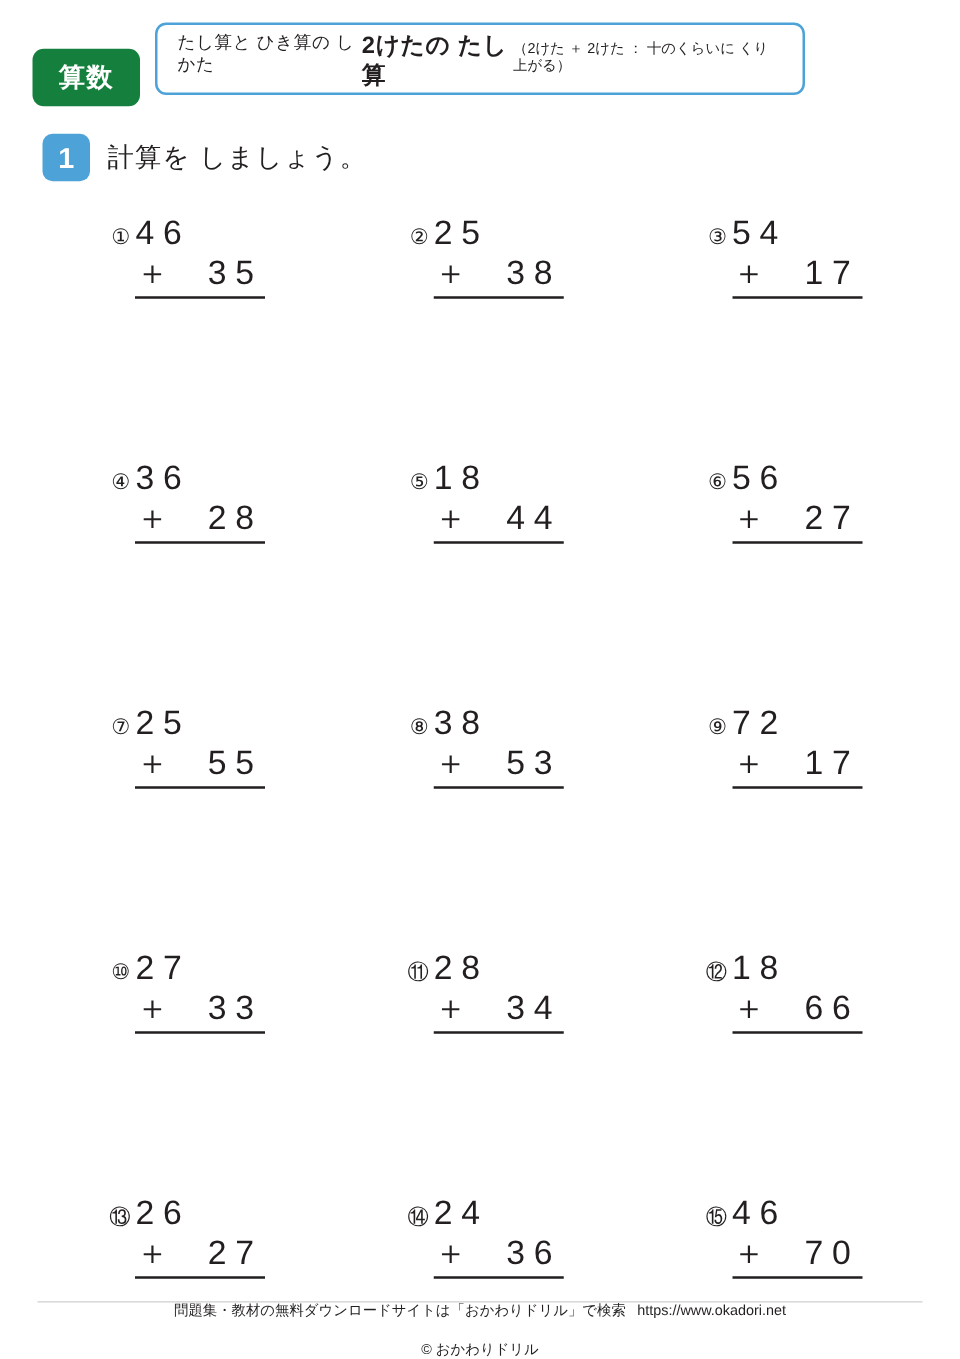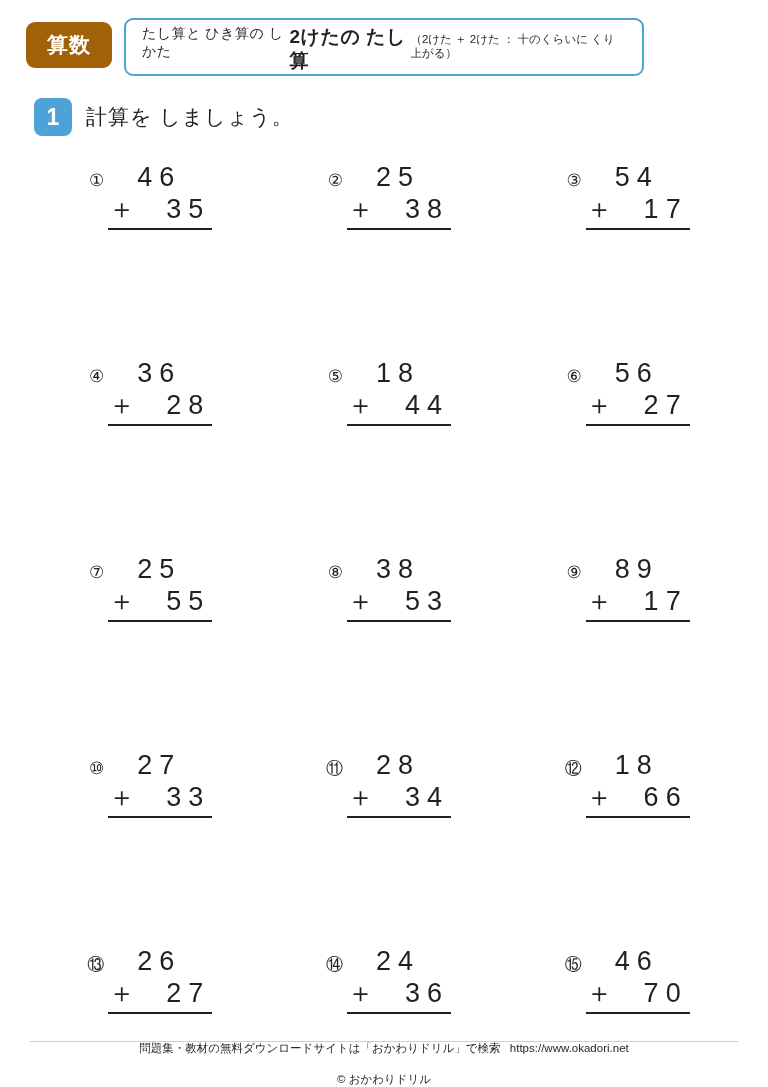--- a/index.html
+++ b/index.html
@@ -27,30 +27,30 @@
   
   .header {
     display: flex;
     align-items: flex-start;
     gap: 12px;
   }
   .subject-badge {
     width: 86px;
     height: 46px;
     border-radius: 9px;
-    background: #a16207;
+    background: #15803d;
     color: #ffffff;
     font-size: 21px;
     font-weight: bold;
     display: flex;
     align-items: center;
     justify-content: center;
     letter-spacing: 1px;
     flex: none;
-    margin-top: 4px;
+    margin-top: 21px;
   }
   .title-box {
     flex: none;
     width: 520px;
     height: 58px;
     border: 2px solid #4da3d8;
     border-radius: 9px;
     box-sizing: border-box;
     padding: 5px 16px 0 16px;
     display: flex;
@@ -128,21 +128,21 @@
     text-align: right;
     letter-spacing: 0;
   }
   .calc {
     width: 104px;
     font-size: 27px;
     letter-spacing: 7px;
     line-height: 1.18;
   }
   .calc .top {
-    text-align: center;
+    text-align: left;
     padding-right: 2px;
   }
   .calc .bottom {
     text-align: right;
     border-bottom: 2px solid #231f20;
     padding-right: 2px;
     padding-bottom: 2px;
     display: flex;
     justify-content: space-between;
   }
@@ -301,21 +301,21 @@
             <span>53</span>
           </div>
         </div>
       </div>
     </div>
 
     <div class="prob">
       <div class="prob-inner">
         <div class="prob-num">⑨</div>
         <div class="calc">
-          <div class="top">89</div>
+          <div class="top">72</div>
           <div class="bottom">
             <span class="op">＋</span>
             <span>17</span>
           </div>
         </div>
       </div>
     </div>
 
     <div class="prob">
       <div class="prob-inner">

